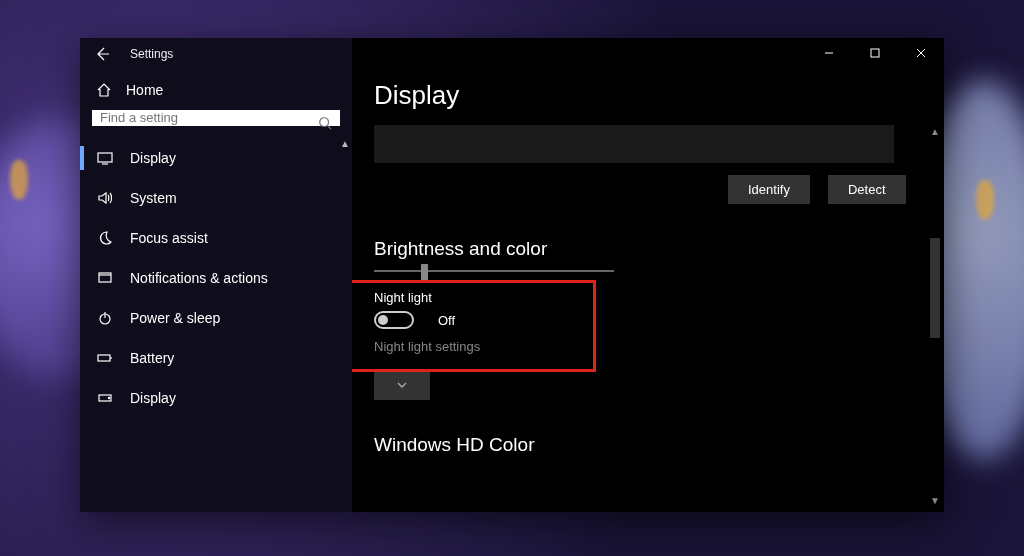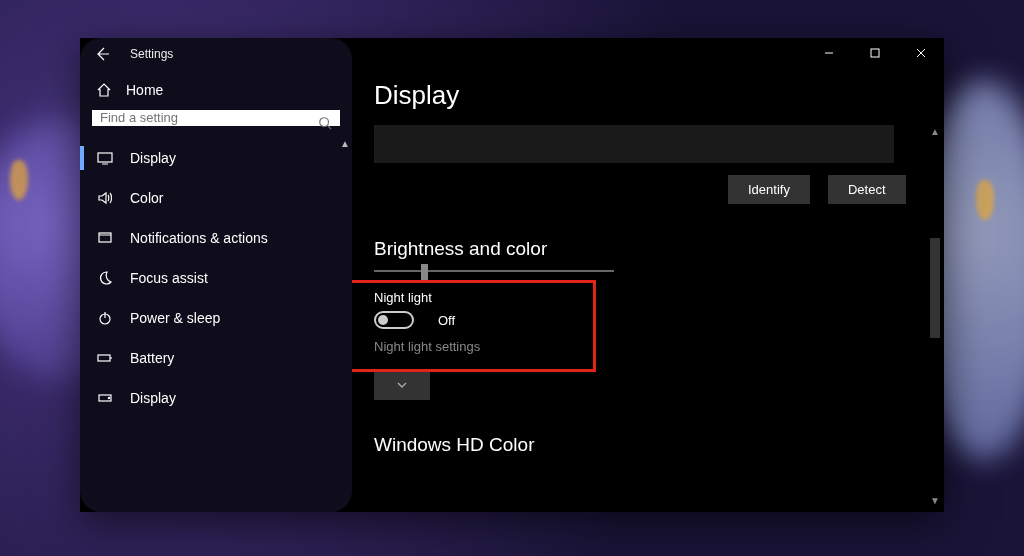--- a/index.html
+++ b/index.html
@@ -29,21 +29,20 @@
   }
   .sidebar {
     width: 272px;
     height: 100%;
     background: rgba(28,22,50,0.55);
     backdrop-filter: blur(20px);
     display: flex;
     flex-direction: column;
     position: relative;
     overflow: hidden;
-    border-radius: 21px;
   }
   .titlebar {
     height: 32px;
     display: flex;
     align-items: center;
     padding: 0 0 0 12px;
     font-size: 12px;
     color: #eee;
   }
   .back-arrow {
@@ -268,40 +267,40 @@
         <span>Display</span>
       </div>
 
       <div class="nav-item">
         <span class="icon">
             <svg width="16" height="16" viewBox="0 0 16 16" fill="none" stroke="#fff" stroke-width="1.2">
               <path d="M2 6v4h3l4 3V3L5 6H2z"></path>
               <path d="M11 5c1 1 1 5 0 6M13 3c2 2 2 8 0 10"></path>
             </svg>
           </span>
-        <span>Color</span>
+        <span>System</span>
+      </div>
+
+      <div class="nav-item">
+        <span class="icon">
+            <svg width="16" height="16" viewBox="0 0 16 16" fill="none" stroke="#fff" stroke-width="1.2">
+              <path d="M10 2a6 6 0 1 0 4 10 7 7 0 0 1-4-10z"></path>
+            </svg>
+          </span>
+        <span>Focus assist</span>
       </div>
 
       <div class="nav-item">
         <span class="icon">
             <svg width="16" height="16" viewBox="0 0 16 16" fill="none" stroke="#fff" stroke-width="1.2">
               <rect x="2" y="3" width="12" height="9"></rect>
               <path d="M2 5h12"></path>
             </svg>
           </span>
         <span>Notifications &amp; actions</span>
-      </div>
-
-      <div class="nav-item">
-        <span class="icon">
-            <svg width="16" height="16" viewBox="0 0 16 16" fill="none" stroke="#fff" stroke-width="1.2">
-              <path d="M10 2a6 6 0 1 0 4 10 7 7 0 0 1-4-10z"></path>
-            </svg>
-          </span>
-        <span>Focus assist</span>
       </div>
 
       <div class="nav-item">
         <span class="icon">
             <svg width="16" height="16" viewBox="0 0 16 16" fill="none" stroke="#fff" stroke-width="1.2">
               <circle cx="8" cy="9" r="5"></circle>
               <path d="M8 2v6"></path>
             </svg>
           </span>
         <span>Power &amp; sleep</span>

